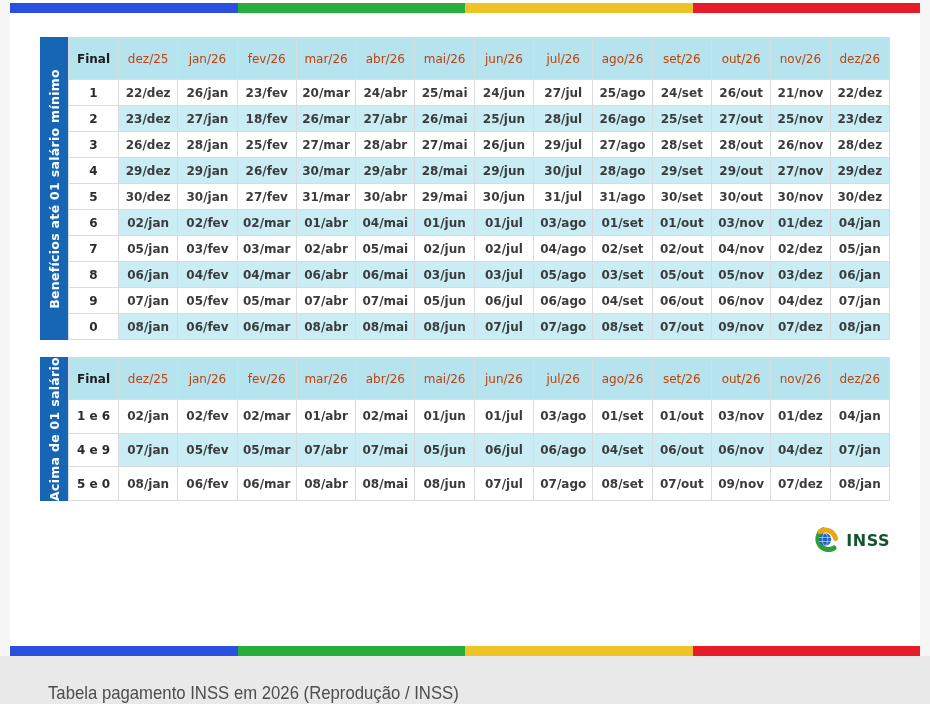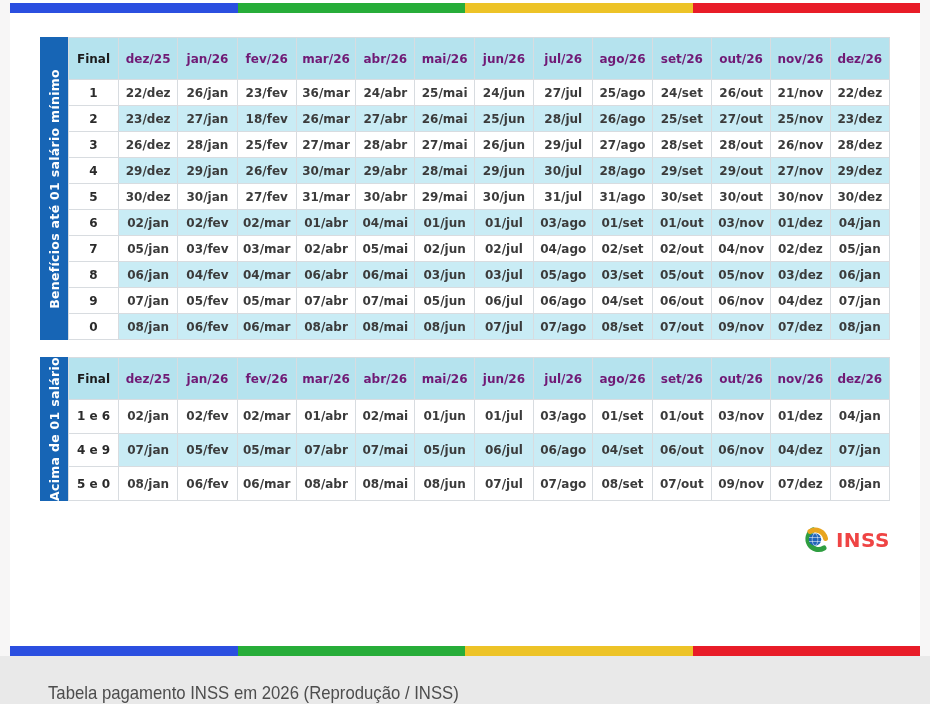--- a/index.html
+++ b/index.html
@@ -64,33 +64,33 @@
     text-align: center;
     vertical-align: middle;
     height: 26px;
     padding: 0;
     font-size: 12px;
     white-space: nowrap;
     overflow: hidden;
   }
   table.sched thead th { height: 42px; background: #b5e3ee; }
   th.final-h { font-weight: bold; color: #1c1c1c; font-size: 13px; }
-  th.month-h { font-weight: bold; color: #701a75; }
+  th.month-h { font-weight: normal; color: #c2410c; }
   col.final-col { width: 50px; }
   td.final-cell { background: #ffffff; font-weight: bold; color: #2b2b2b; }
   td.date-cell  { font-weight: bold; color: #3b3b3b; background: #ffffff; }
   tbody tr:nth-child(even) td.date-cell { background: #c9ecf5; }
 
   .logo-row {
     display: flex; justify-content: flex-end; align-items: center;
     padding: 0 30px; margin-top: 25px;
   }
   .logo { display: flex; align-items: center; gap: 5px; }
   .logo-word {
-    font-size: 20px; font-weight: bold; color: #ef4444; letter-spacing: 0.5px;
+    font-size: 16px; font-weight: bold; color: #14532d; letter-spacing: 0.5px;
   }
 
   .footer {
     position: absolute; left: 0; top: 656px; width: 930px; height: 48px;
     background: #e9e9e9;
     display: flex; align-items: flex-end;
   }
   .caption {
     margin-left: 48px;
     font-size: 19px;
@@ -140,21 +140,21 @@
               <th class="month-h">nov/26</th>
               <th class="month-h">dez/26</th>
             </tr>
           </thead>
         <tbody>
             <tr>
               <td class="final-cell">1</td>
               <td class="date-cell">22/dez</td>
               <td class="date-cell">26/jan</td>
               <td class="date-cell">23/fev</td>
-              <td class="date-cell">36/mar</td>
+              <td class="date-cell">20/mar</td>
               <td class="date-cell">24/abr</td>
               <td class="date-cell">25/mai</td>
               <td class="date-cell">24/jun</td>
               <td class="date-cell">27/jul</td>
               <td class="date-cell">25/ago</td>
               <td class="date-cell">24/set</td>
               <td class="date-cell">26/out</td>
               <td class="date-cell">21/nov</td>
               <td class="date-cell">22/dez</td>
             </tr>

